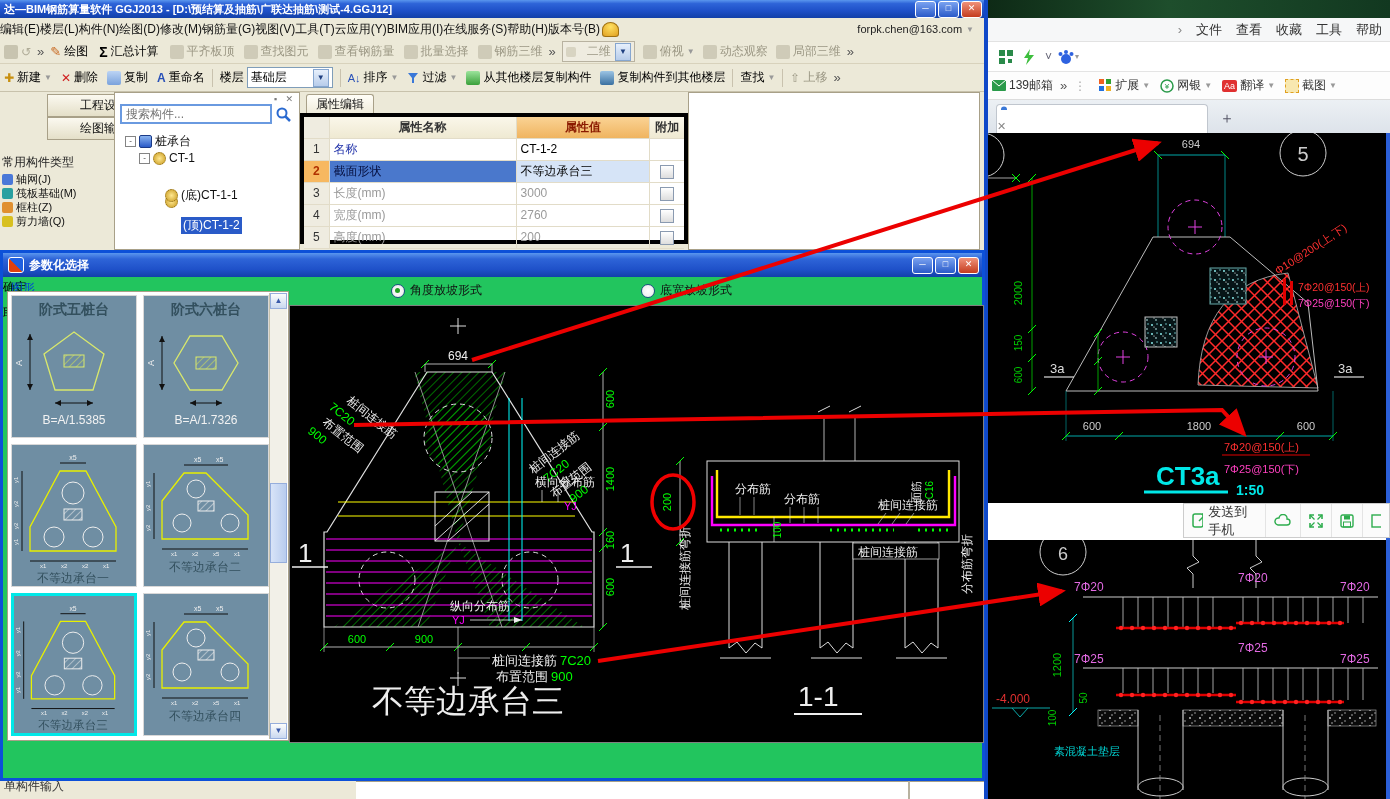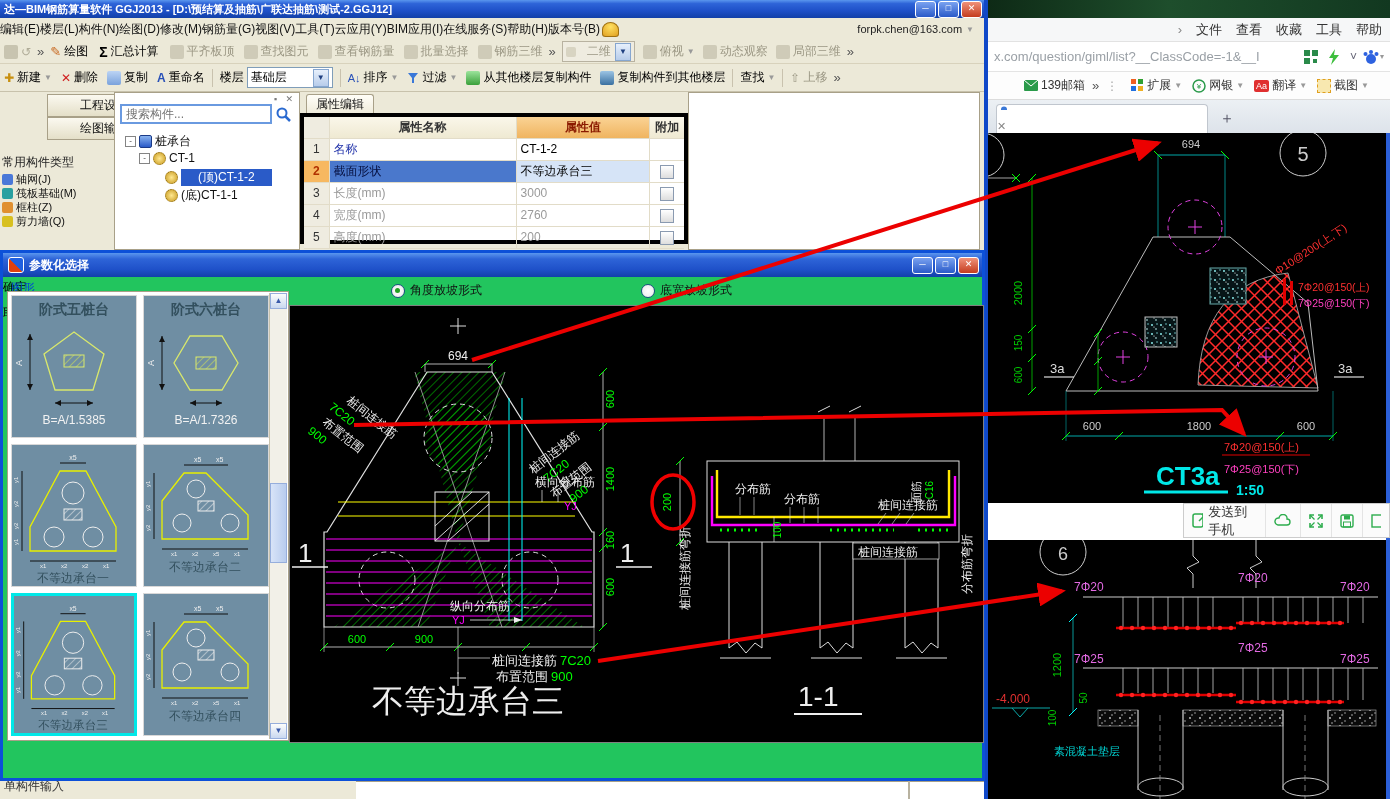--- a/index.html
+++ b/index.html
@@ -39,21 +39,21 @@
   
   #treepanel{left:114px;top:92px;width:186px;height:158px;background:#fff;border:1px solid #A8A088;box-sizing:border-box;}
   .panehdr{position:absolute;right:3px;top:1px;color:#777;font-size:9px;letter-spacing:3px;}
   .search{position:absolute;left:5px;top:11px;width:152px;height:20px;border:2px solid #6A9AE0;background:#fff;
           font-size:12px;color:#999;padding:0 4px;box-sizing:border-box;font-family:inherit;}
   .mag{position:absolute;left:160px;top:13px;width:18px;height:18px;}
   .tnode{position:absolute;display:flex;align-items:center;gap:3px;font-size:12px;color:#111;white-space:nowrap;}
   .expbox{width:9px;height:9px;border:1px solid #848484;background:#fff;font-size:8px;line-height:7px;text-align:center;color:#333;}
   .gear{width:11px;height:11px;border-radius:50%;background:radial-gradient(#FFE890,#C89A20);border:1px dotted #806010;}
   .pin{width:11px;height:11px;background:linear-gradient(#8AB4F0,#2A5AC8);border:1px solid #1A3A88;border-radius:2px;}
-  .selnode{background:#2A5BC8;color:#fff;padding:0 17px;}
+  .selnode{background:#2A5BC8;color:#fff;padding:0 2px;margin-top:48px;}
   
   #props{left:300px;top:92px;width:388px;height:158px;background:#ECE9D8;}
   .ptab{position:absolute;left:6px;top:2px;width:66px;height:19px;background:linear-gradient(#FFFEF8,#EFEBDA);
         border:1px solid #A8A088;border-bottom:none;border-radius:3px 3px 0 0;font-size:12px;text-align:center;line-height:18px;color:#111;}
   .ptable{position:absolute;left:0px;top:21px;width:388px;height:131px;background:#fff;border:4px solid #000000;box-sizing:border-box;}
   .prow{display:flex;height:21px;line-height:21px;font-size:12px;border-bottom:1px solid #E2DCC8;}
   .pc{border-right:1px solid #E2DCC8;padding:0 4px;box-sizing:border-box;overflow:hidden;white-space:nowrap;}
   .pc.num{width:26px;background:#EFECE0;text-align:center;color:#333;padding:0;}
   .pc.nm{width:190px;}
   .pc.val{width:136px;}
@@ -86,21 +86,21 @@
   #cadcanvas{left:286px;top:52px;width:695px;height:438px;background:#000;border:1px solid #808080;box-sizing:border-box;}
   
   #browser{left:988px;top:0;width:402px;height:799px;background:#fff;z-index:5;}
   .skin{left:0;top:0;width:402px;height:18px;background:linear-gradient(90deg,#0E2A16,#1E4E2C 45%,#123820);}
   .bmenu{left:0;top:18px;width:402px;height:24px;background:#F6F7F8;border-bottom:1px solid #E2E2E2;display:flex;align-items:center;
          justify-content:flex-end;gap:14px;padding-right:8px;box-sizing:border-box;font-size:13px;color:#333;}
   .baddr{left:0;top:42px;width:402px;height:30px;background:#fff;border-bottom:1px solid #E4E4E4;display:flex;align-items:center;box-sizing:border-box;padding:0 6px;}
   .url{color:#9AA0A6;font-size:13px;white-space:nowrap;overflow:hidden;flex:1;}
   .bext{left:0;top:72px;width:402px;height:28px;background:#FDFDFD;border-bottom:1px solid #DCDCDC;display:flex;align-items:center;
         font-size:12px;color:#333;padding:0 4px;box-sizing:border-box;gap:4px;}
-  .extitem{display:flex;align-items:center;gap:3px;margin-left:32px;}
+  .extitem{display:flex;align-items:center;gap:3px;}
   .dd{color:#999;font-size:8px;}
   .btabs{left:0;top:100px;width:402px;height:33px;background:linear-gradient(#ECF0F4,#DDE3EA);border-bottom:1px solid #C8CED6;}
   .tab{position:absolute;left:8px;top:4px;width:212px;height:29px;background:#fff;border:1px solid #C0C6CE;border-bottom:none;
        border-radius:4px 4px 0 0;display:flex;padding:0 0;box-sizing:border-box;gap:5px;flex-direction:column;}
   .tabtitle{font-size:12px;color:#333;white-space:nowrap;overflow:hidden;text-overflow:ellipsis;flex:1;}
   .newtab{position:absolute;left:228px;top:8px;width:22px;height:20px;color:#556;font-size:15px;text-align:center;line-height:20px;}
   .cadimg{background:#000;overflow:hidden;}
   #sendbar{left:195px;top:503px;width:207px;height:35px;background:#FBFBFB;border:1px solid #CCC;box-sizing:border-box;display:flex;
            align-items:center;z-index:8;font-size:13px;color:#333;font-family:Liberation Serif, serif;}
   .sbi{display:flex;align-items:center;justify-content:center;height:100%;border-right:1px solid #E4E4E4;padding:0 8px;gap:5px;}
@@ -141,21 +141,21 @@
   <marker id="ra" markerWidth="7" markerHeight="6" refX="6" refY="3" orient="auto">
     <path d="M0,0 L7,3 L0,6 Z" fill="#EC0000"></path>
       </marker>
 </defs>
 </svg>
 
 <div id="stage">
 
   <div id="app" class="abs">
     <div class="titlebar abs">
-      <span class="ttl">达—BIM钢筋算量软件 GGJ2013 - [D:\预结算及抽筋\广联达抽筋\测试-2.GGJ12]</span>
+      <span class="ttl">达—BIM钢筋算量软件 GGJ2013 - [D:\预结算及抽筋\广联达抽筋\测试-4.GGJ12]</span>
       <div class="winbtns">
         <div class="winbtn">─</div>
         <div class="winbtn">□</div>
         <div class="winbtn close">✕</div>
       </div>
     </div>
     <div class="menubar abs">
       <span class="mi">编辑(E)</span>
       <span class="mi">楼层(L)</span>
       <span class="mi">构件(N)</span>
@@ -673,21 +673,20 @@
     <div class="skin abs"></div>
     <div class="bmenu abs">
       <span style="color:#888">›</span>
       <span>文件</span>
       <span>查看</span>
       <span>收藏</span>
       <span>工具</span>
       <span>帮助</span>
     </div>
     <div class="baddr abs">
-      <span class="url">x.com/question/giml/list?__ClassCode=-1&amp;__I</span>
       <svg width="16" height="16" style="margin:0 4px">
         <rect x="1" y="1" width="6" height="6" fill="#2A8A4A"></rect>
           <rect x="9" y="1" width="6" height="6" fill="#2A8A4A"></rect>
         <rect x="1" y="9" width="6" height="6" fill="#2A8A4A"></rect>
           <rect x="10" y="10" width="4" height="4" fill="#2A8A4A"></rect>
         </svg>
       <svg width="14" height="16" style="margin:0 4px">
         <polygon points="8,0 2,9 6,9 4,16 12,6 7,6" fill="#3DBE3D"></polygon>
         </svg>
       <span style="color:#667;margin:0 5px">˅</span>

